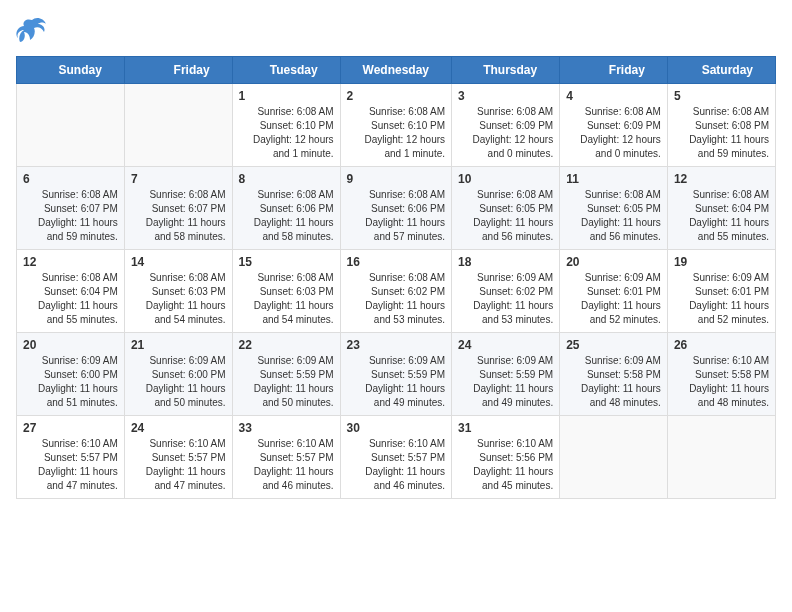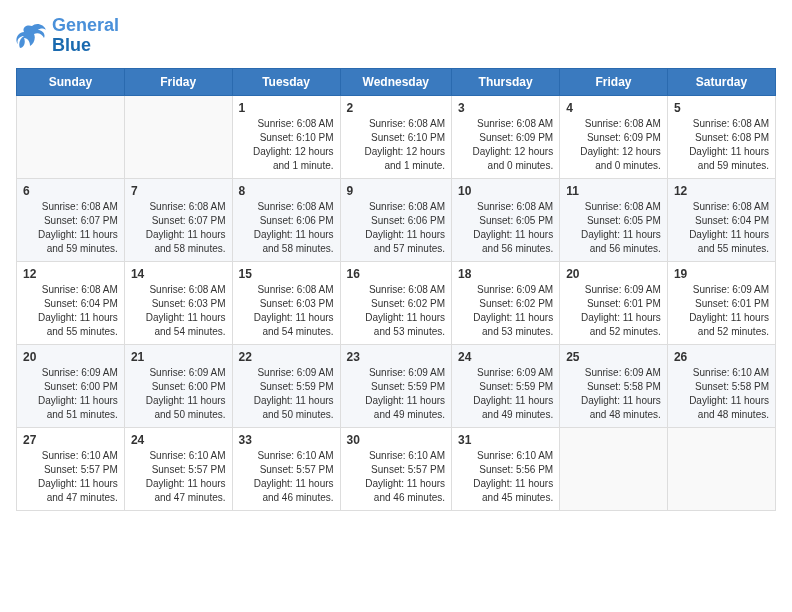--- a/index.html
+++ b/index.html
@@ -47,21 +47,21 @@
       color: #555;
     }
     table {
       width: 100%;
       border-collapse: collapse;
       font-size: 11px;
     }
     thead th {
       background: #3a7abf;
       color: #fff;
-      text-align: center;
+      text-align: right;
       padding: 6px 22px;
       font-size: 12px;
       font-weight: bold;
       border: 1px solid #2a6aaf;
     }
     tbody tr {
       border-bottom: 1px solid #ccc;
     }
     tbody td {
       vertical-align: top;
@@ -92,24 +92,20 @@
     }
   </style>
 </head>
 <body>
 
 <div class="header">
   <div class="logo">
     <svg class="logo-bird" viewBox="0 0 32 28">
       <path d="M16 4 C20 0 28 2 30 8 C28 6 24 6 22 8 C26 8 30 12 28 16 C26 12 22 10 18 12 C20 16 18 22 14 24 C14 20 12 16 8 16 C10 20 8 26 4 26 C2 22 4 16 8 14 C4 14 0 18 2 22 C-2 18 2 10 8 10 C6 6 10 2 16 4Z" fill="#4a90d9"></path>
     </svg>
-    <div>
-      <div class="logo-text"><span>General</span></div>
-      <div class="logo-text" style="color:#1a6aaf;">Blue</div>
-    </div>
   </div>
   <div class="title-block">
     <div class="month-title"></div>
     <div class="subtitle"></div>
   </div>
 </div>
 
 <table>
   <thead>
     <tr id="header-row">

